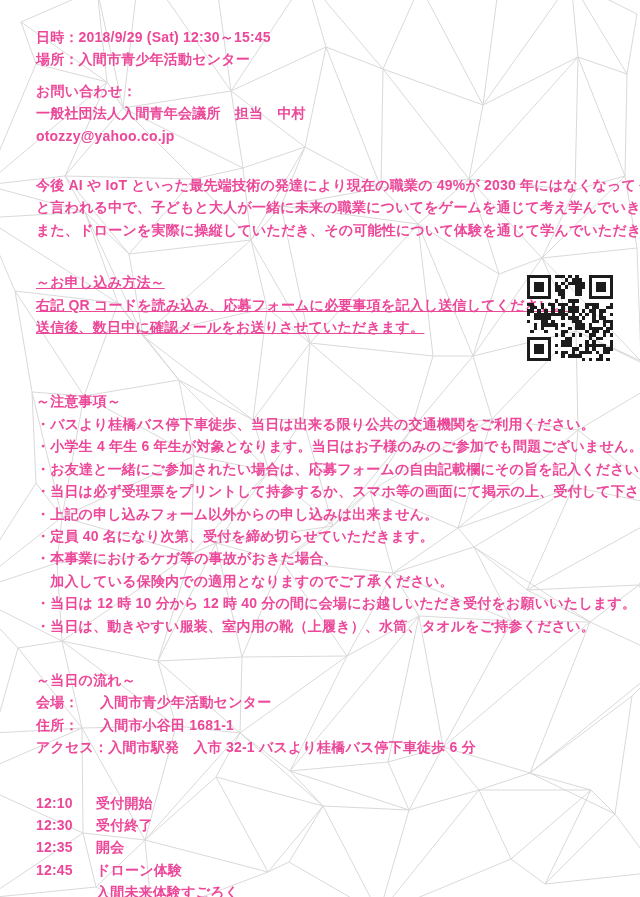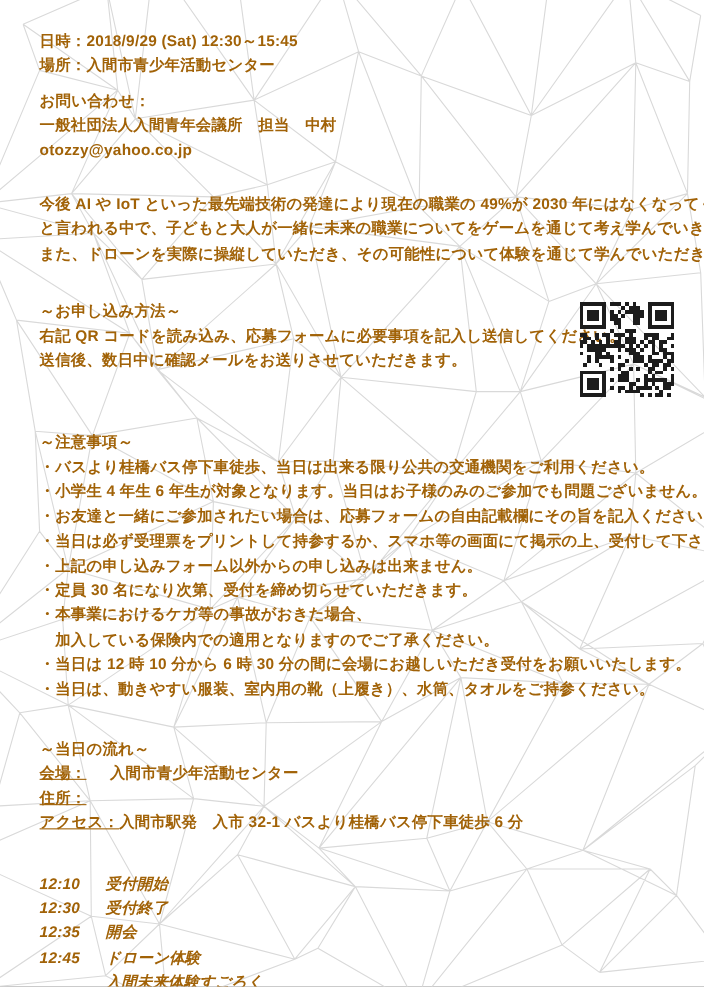--- a/index.html
+++ b/index.html
@@ -15,39 +15,39 @@
   .mesh{position:absolute;left:0;top:0;width:640px;height:897px;}
   .content{
     position:absolute;left:36px;top:26px;right:26px;
     font-size:14px;line-height:22.4px;font-weight:600;
     letter-spacing:0.2px;
   }
   .line{white-space:nowrap;}
   .contact{margin-top:9px;}
   .section{margin-top:0;}
   .sec-business{margin-top:27px;}
-  .sec-apply{margin-top:30px;}
+  .sec-apply{margin-top:30px;text-decoration:underline;}
   .sec-notes{margin-top:52px;}
   .sec-flow{margin-top:32px;}
   .sec-schedule{margin-top:33px;}
   .apply-text{max-width:470px;}
   .flow-row{display:flex;white-space:nowrap;}
-  .flow-label{display:inline-block;min-width:64px;text-decoration:underline;}
-  .sched-row{display:flex;white-space:nowrap;font-style:italic;}
+  .flow-label{display:inline-block;min-width:64px;}
+  .sched-row{display:flex;white-space:nowrap;}
   .sched-time{display:inline-block;width:60px;}
   .qr{
     position:absolute;top:274px;right:27px;
     width:86px;height:88px;
   }
   .qr svg{width:100%;height:100%;shape-rendering:crispEdges;}
 </style>
 </head>
 <body>
 
-<div class="page" style="color: #a16207; background: rgb(255, 255, 255);">
+<div class="page" style="color: #ec4899; background: rgb(255, 255, 255);">
 
   <svg class="mesh" id="mesh-svg" viewBox="0 0 640 897" xmlns="http://www.w3.org/2000/svg">
       <path d="M21 22L97 -11M21 22L36 64M21 22L107 82M97 -11L140 -39M97 -11L107 82M97 -11L123 108M140 -39L214 -35M140 -39L123 108M140 -39L231 91M214 -35L306 -22M214 -35L231 91M306 -22L231 91M306 -22L420 -14M306 -22L326 47M306 -22L383 69M420 -14L501 -32M420 -14L383 69M420 -14L483 105M501 -32L571 -19M501 -32L483 105M571 -19L483 105M571 -19L637 14M571 -19L578 57M571 -19L627 74M637 14L627 74M36 64L107 82M36 64L-15 185M107 82L-15 185M107 82L123 108M107 82L65 176M123 108L65 176M123 108L231 91M123 108L194 179M123 108L243 168M231 91L326 47M231 91L243 168M231 91L305 147M326 47L383 69M326 47L305 147M326 47L381 188M383 69L483 105M383 69L381 188M383 69L469 179M483 105L578 57M483 105L469 179M578 57L469 179M578 57L627 74M578 57L575 190M578 57L625 176M627 74L625 176M-15 185L65 176M-15 185L-16 218M-15 185L85 212M65 176L194 179M65 176L85 212M65 176L129 254M194 179L243 168M194 179L129 254M194 179L251 240M243 168L305 147M243 168L251 240M305 147L251 240M305 147L381 188M305 147L281 206M381 188L281 206M381 188L469 179M381 188L418 224M469 179L418 224M469 179L575 190M469 179L499 274M469 179L542 258M575 190L625 176M575 190L542 258M625 176L542 258M625 176L637 248M-16 218L85 212M-16 218L15 291M-16 218L118 303M85 212L129 254M85 212L118 303M85 212L143 336M129 254L251 240M129 254L143 336M251 240L143 336M251 240L281 206M251 240L267 308M251 240L310 343M281 206L418 224M281 206L310 343M418 224L310 343M418 224L499 274M418 224L433 356M418 224L473 356M499 274L542 258M499 274L473 356M542 258L473 356M542 258L637 248M542 258L576 331M542 258L641 361M637 248L641 361M15 291L118 303M15 291L32 392M15 291L84 396M118 303L143 336M118 303L84 396M118 303L179 380M143 336L267 308M143 336L179 380M143 336L253 420M267 308L310 343M267 308L253 420M310 343L253 420M310 343L433 356M310 343L303 419M310 343L411 430M433 356L473 356M433 356L411 430M473 356L411 430M473 356L576 331M473 356L492 419M576 331L492 419M576 331L641 361M576 331L578 430M576 331L669 376M641 361L669 376M32 392L84 396M32 392L36 483M32 392L62 517M84 396L179 380M84 396L62 517M84 396L194 456M179 380L253 420M179 380L194 456M179 380L269 471M253 420L303 419M253 420L269 471M303 419L269 471M303 419L411 430M303 419L333 526M411 430L333 526M411 430L492 419M411 430L370 491M492 419L370 491M492 419L578 430M492 419L458 528M578 430L458 528M578 430L669 376M578 430L573 487M578 430L676 508M669 376L676 508M36 483L62 517M36 483L-34 593M62 517L-34 593M62 517L194 456M62 517L57 563M62 517L191 554M194 456L269 471M194 456L191 554M269 471L191 554M269 471L333 526M269 471L216 543M333 526L216 543M333 526L370 491M333 526L282 561M370 491L282 561M370 491L458 528M370 491L393 573M458 528L393 573M458 528L573 487M458 528L474 547M573 487L474 547M573 487L676 508M573 487L527 590M676 508L527 590M676 508L639 585M-34 593L57 563M-34 593L18 648M-34 593L62 641M57 563L191 554M57 563L62 641M191 554L62 641M191 554L216 543M191 554L158 661M216 543L158 661M216 543L282 561M216 543L242 657M282 561L242 657M282 561L393 573M282 561L347 656M393 573L347 656M393 573L474 547M393 573L419 616M393 573L512 621M474 547L527 590M474 547L512 621M474 547L590 622M527 590L639 585M527 590L590 622M639 585L590 622M639 585L670 659M18 648L62 641M18 648L-6 733M18 648L82 728M62 641L158 661M62 641L82 728M62 641L176 726M158 661L242 657M158 661L176 726M158 661L240 733M242 657L347 656M242 657L240 733M347 656L240 733M347 656L419 616M347 656L290 771M419 616L290 771M419 616L512 621M419 616L388 762M419 616L443 747M512 621L590 622M512 621L443 747M590 622L443 747M590 622L670 659M590 622L530 773M670 659L530 773M670 659L632 696M-6 733L82 728M-6 733L-35 779M82 728L-35 779M82 728L176 726M82 728L83 833M82 728L145 840M176 726L240 733M176 726L145 840M240 733L145 840M240 733L290 771M240 733L216 777M240 733L323 806M290 771L388 762M290 771L323 806M290 771L409 810M388 762L443 747M388 762L409 810M443 747L409 810M443 747L530 773M443 747L479 790M530 773L479 790M530 773L632 696M530 773L591 790M530 773L615 814M632 696L615 814M-35 779L83 833M-35 779L-14 898M83 833L-14 898M-14 898L96 887M83 833L145 840M83 833L96 887M145 840L96 887M96 887L152 916M145 840L216 777M145 840L152 916M145 840L268 872M152 916L268 872M216 777L323 806M216 777L268 872M323 806L268 872M268 872L289 862M323 806L409 810M323 806L289 862M323 806L379 914M289 862L379 914M409 810L479 790M409 810L379 914M479 790L379 914M379 914L511 859M479 790L591 790M479 790L511 859M591 790L511 859M511 859L545 884M591 790L615 814M591 790L545 884M615 814L545 884M545 884L658 872M615 814L658 872" fill="none" stroke="#d9d9d9" stroke-width="1"></path>
     </svg>
 
   <div class="content">
 
     <div>
       <div class="line">日時：2018/9/29 (Sat) 12:30～15:45</div>
       <div class="line">場所：入間市青少年活動センター</div>
@@ -70,35 +70,36 @@
       <div class="line apply-text">送信後、数日中に確認メールをお送りさせていただきます。</div>
     </div>
 
     <div class="section sec-notes">
       <div class="line">～注意事項～</div>
       <div class="line">・バスより桂橋バス停下車徒歩、当日は出来る限り公共の交通機関をご利用ください。</div>
       <div class="line">・小学生 4 年生 6 年生が対象となります。当日はお子様のみのご参加でも問題ございません。</div>
       <div class="line">・お友達と一緒にご参加されたい場合は、応募フォームの自由記載欄にその旨を記入ください。</div>
       <div class="line">・当日は必ず受理票をプリントして持参するか、スマホ等の画面にて掲示の上、受付して下さい。</div>
       <div class="line">・上記の申し込みフォーム以外からの申し込みは出来ません。</div>
-      <div class="line">・定員 30 名になり次第、受付を締め切らせていただきます。</div>
+      <div class="line">・定員 40 名になり次第、受付を締め切らせていただきます。</div>
       <div class="line">・本事業におけるケガ等の事故がおきた場合、</div>
       <div class="line">　加入している保険内での適用となりますのでご了承ください。</div>
-      <div class="line">・当日は 12 時 10 分から 6 時 30 分の間に会場にお越しいただき受付をお願いいたします。</div>
+      <div class="line">・当日は 12 時 10 分から 12 時 40 分の間に会場にお越しいただき受付をお願いいたします。</div>
       <div class="line">・当日は、動きやすい服装、室内用の靴（上履き）、水筒、タオルをご持参ください。</div>
     </div>
 
     <div class="section sec-flow">
       <div class="line">～当日の流れ～</div>
       <div class="flow-row">
         <span class="flow-label">会場：</span>
         <span>入間市青少年活動センター</span>
       </div>
       <div class="flow-row">
         <span class="flow-label">住所：</span>
+        <span>入間市小谷田 1681-1</span>
       </div>
       <div class="flow-row">
         <span class="flow-label">アクセス：</span>
         <span>入間市駅発　入市 32-1 バスより桂橋バス停下車徒歩 6 分</span>
       </div>
     </div>
 
     <div class="section sec-schedule">
       <div class="sched-row">
         <span class="sched-time">12:10</span>

